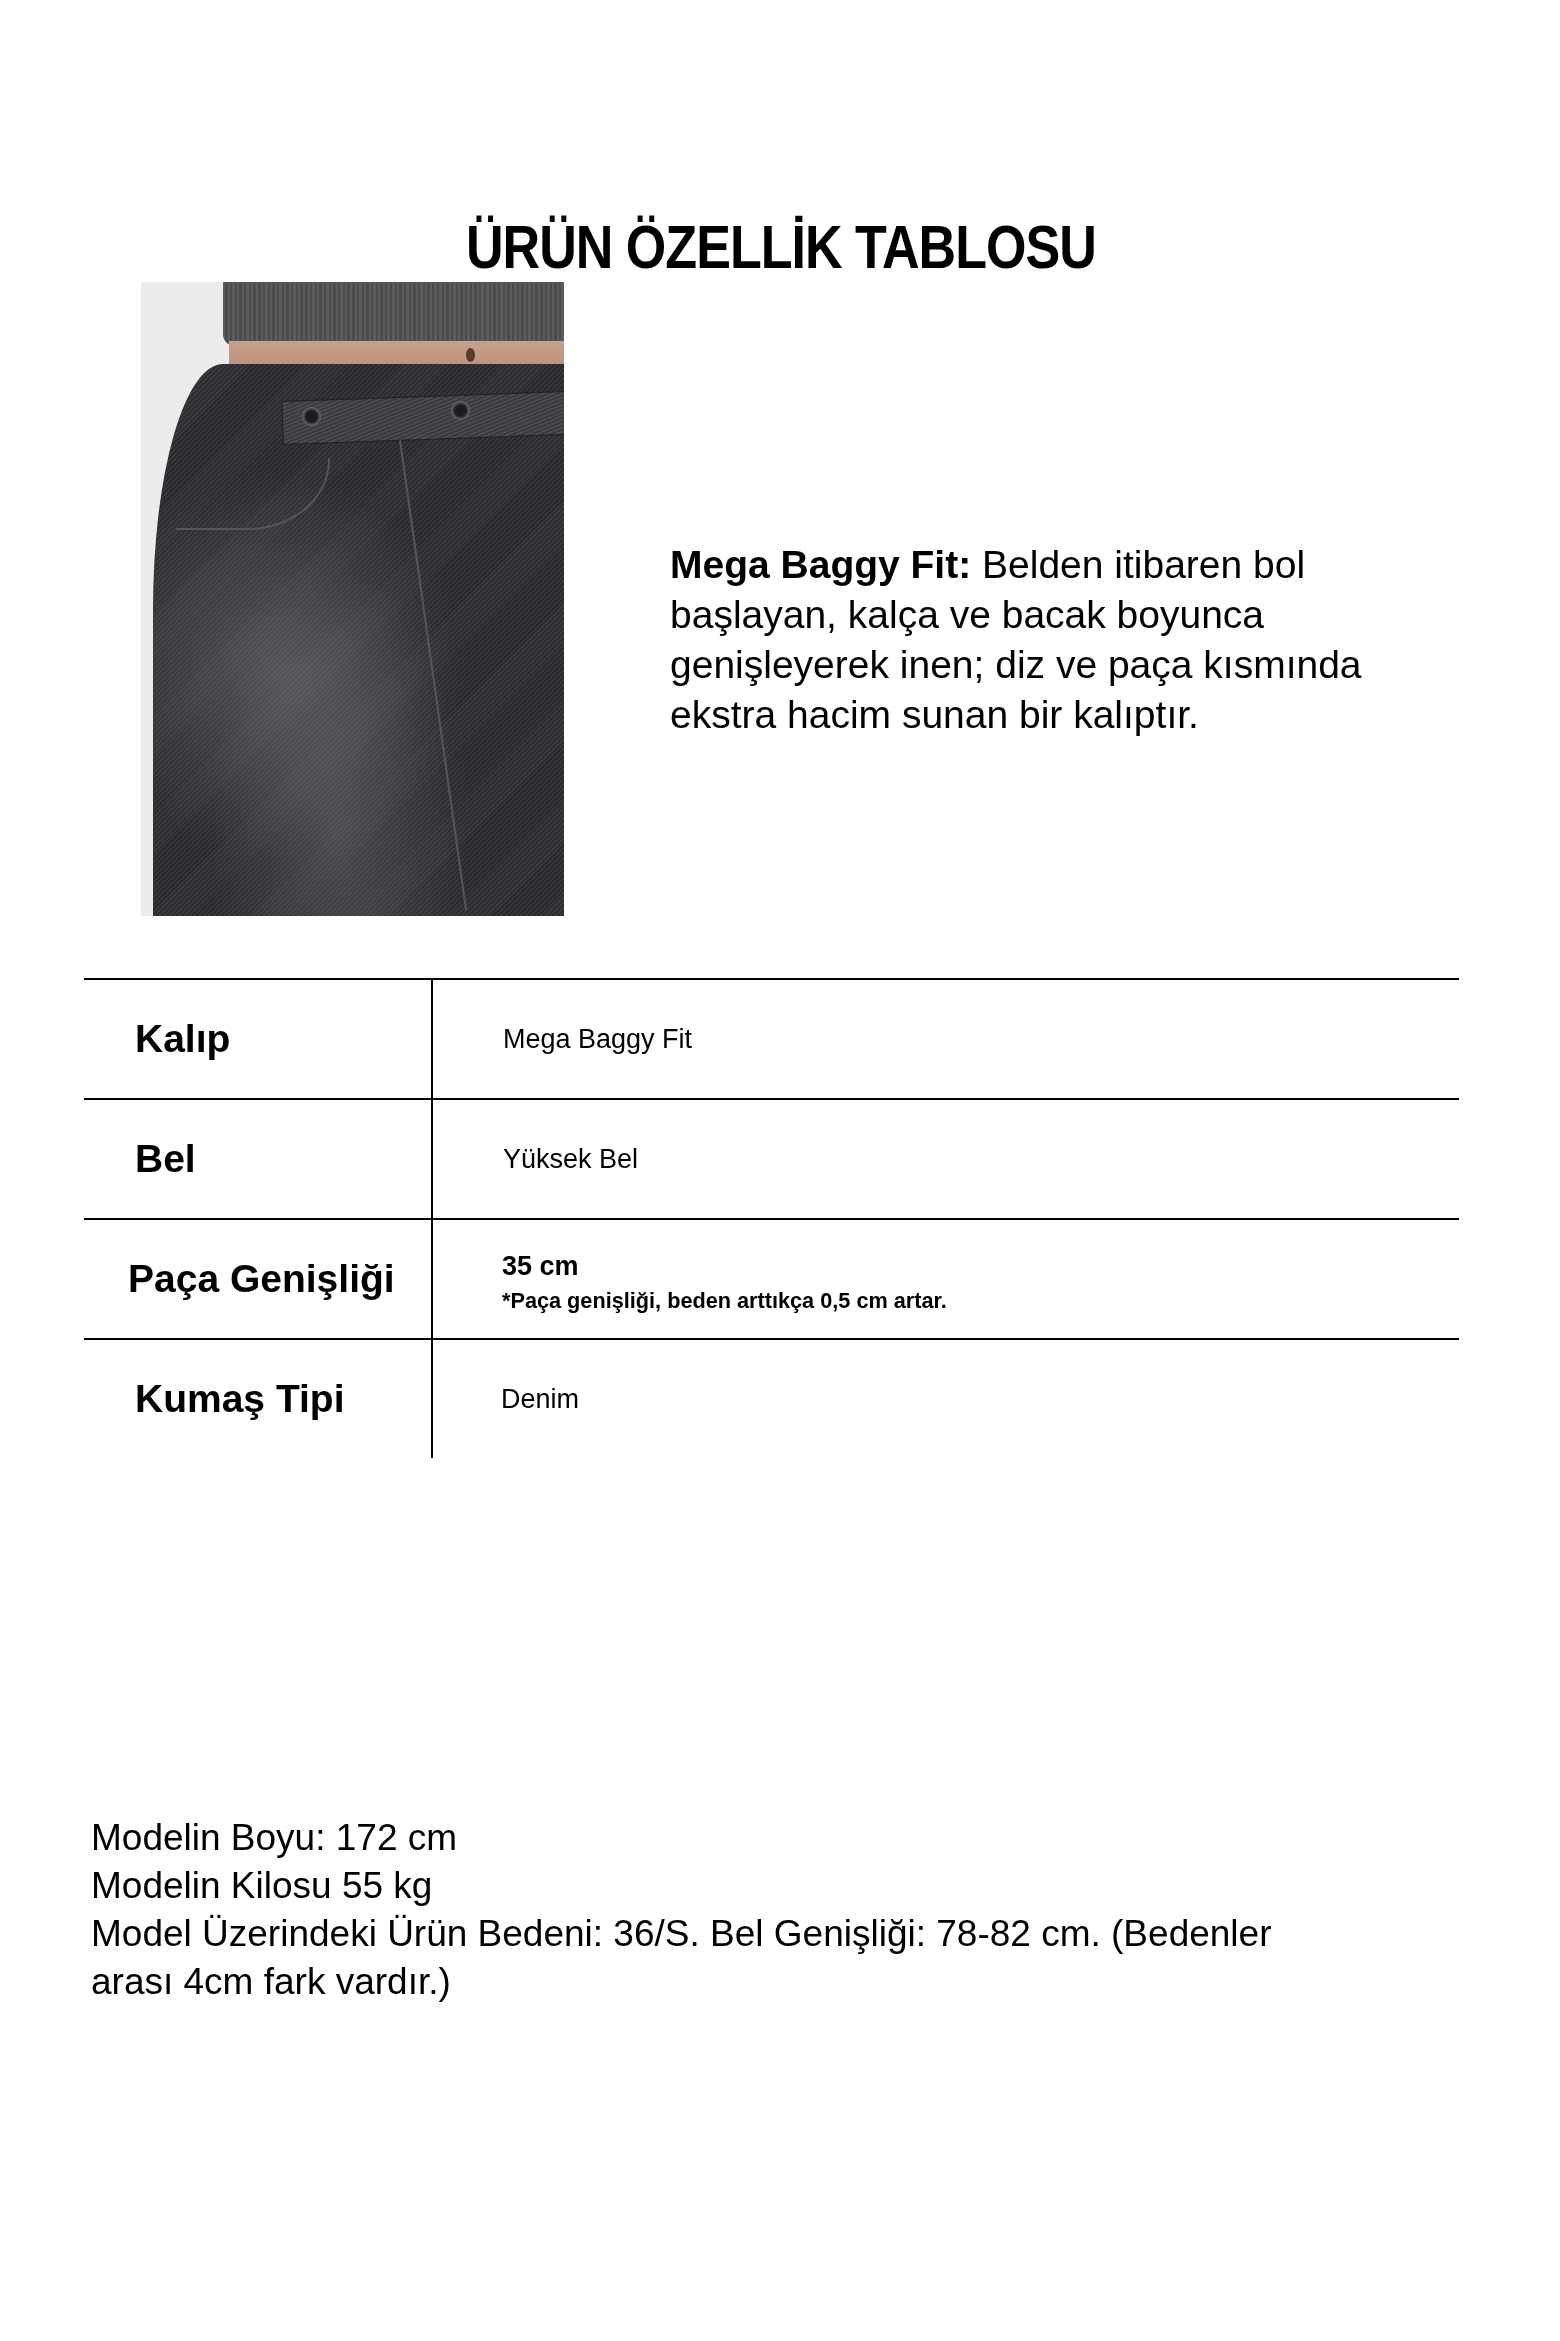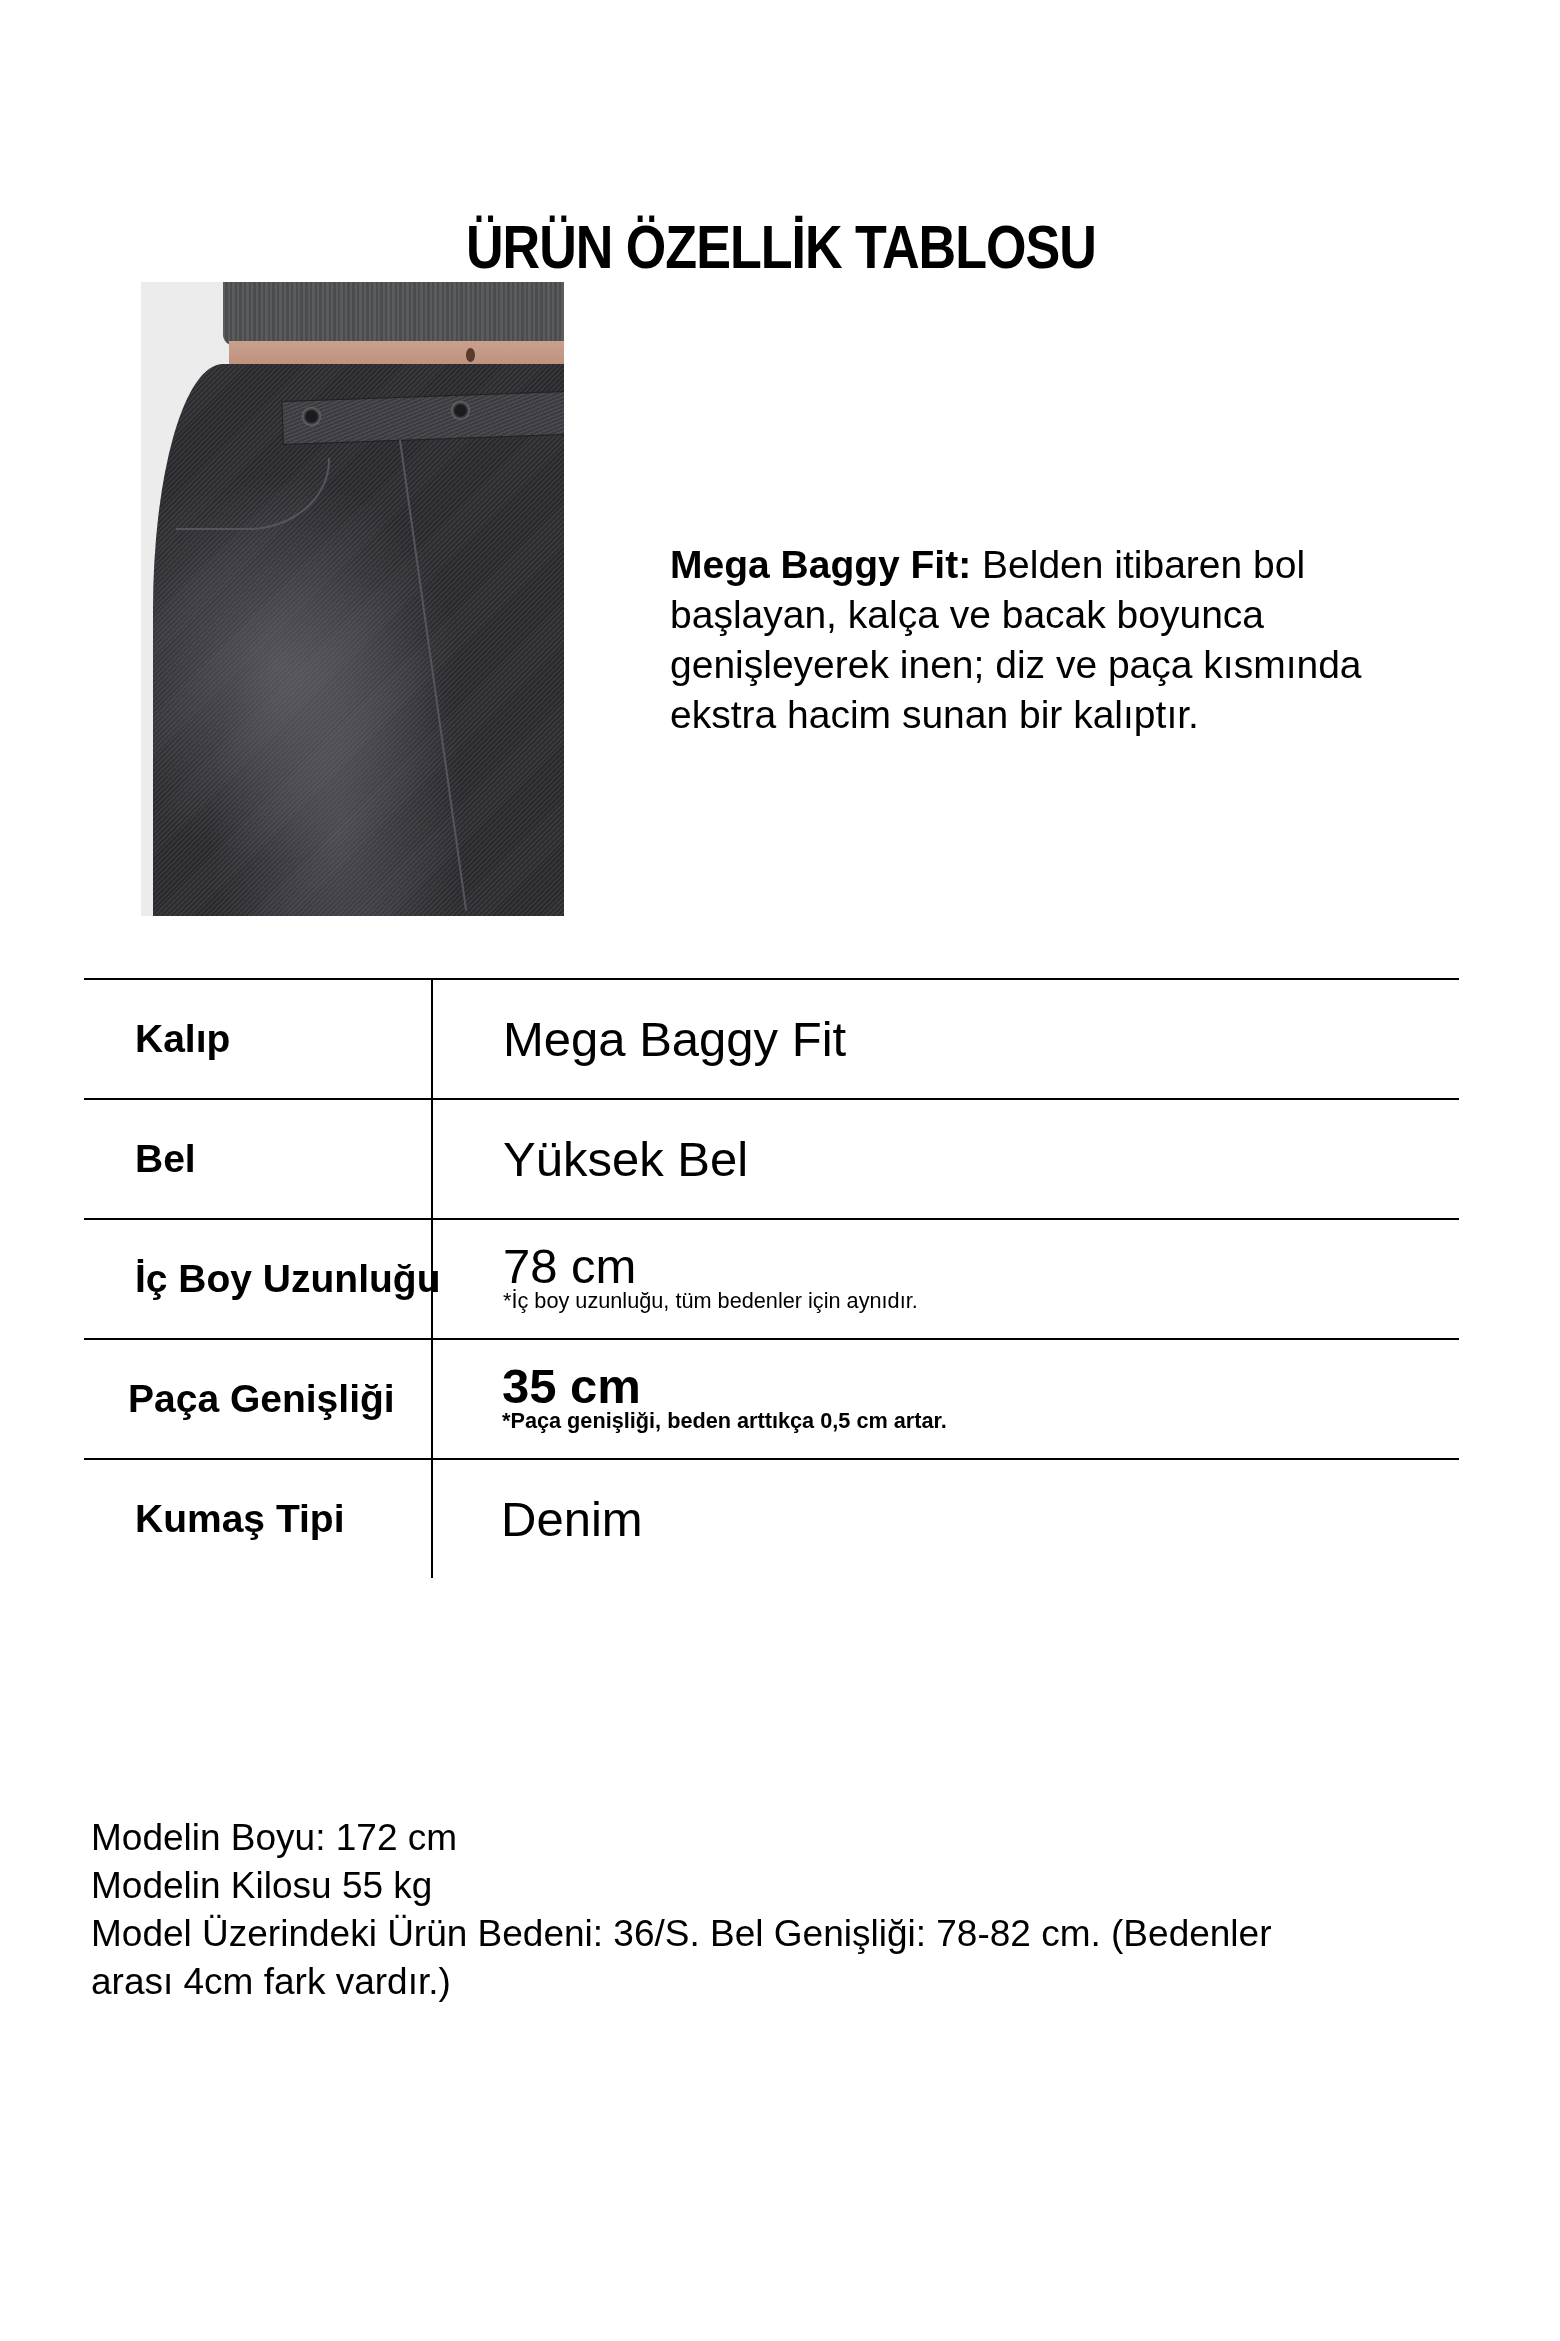--- a/index.html
+++ b/index.html
@@ -38,21 +38,21 @@
   .desc .line { display: block; white-space: nowrap; }
   .desc b { font-weight: 700; }
   .table { position: absolute; left: 84px; top: 978px; width: 1375px; }
   .row { position: relative; height: 118px; border-top: 2.9px solid #000; }
   .row.last { border-bottom: 2.9px solid #000; }
   .row .divider { position: absolute; left: 347px; top: 0; width: 1.8px; height: 118px; background: #000; }
   .row .label { position: absolute; left: 7px; top: 0; height: 118px; display: flex; align-items: center;
                 font-weight: 700; font-size: 39px; white-space: nowrap; margin-left: 44px; }
   .row .value { position: absolute; left: 419px; top: 0; height: 118px; display: flex; flex-direction: column;
                 justify-content: center; white-space: nowrap; }
-  .row .value .main { font-size: 49px; line-height: 44px; }
+  .row .value .main { font-size: 27px; line-height: 44px; }
   .row .value .note { font-size: 21.7px; line-height: 26px; }
   .footer { position: absolute; left: 91px; top: 1814px; width: 1405px;
             font-size: 37px; line-height: 48px; }
   .footer .line { display: block; white-space: nowrap; }
 </style>
 </head>
 <body>
 
 <h1 class="title"><span>ÜRÜN ÖZELLİK TABLOSU</span></h1>
 
@@ -84,28 +84,20 @@
       </div>
   </div>
   <div class="row">
     <div class="label">Bel</div>
     <div class="divider"></div>
     <div class="value">
         <span class="main">Yüksek Bel</span>
       </div>
   </div>
   <div class="row">
-    <div class="label">İç Boy Uzunluğu</div>
-    <div class="divider"></div>
-    <div class="value">
-      <span class="main">78 cm</span>
-      <span class="note">*İç boy uzunluğu, tüm bedenler için aynıdır.</span>
-    </div>
-  </div>
-  <div class="row">
     <div class="label" style="left:0;">Paça Genişliği</div>
     <div class="divider"></div>
     <div class="value" style="left:418px;font-weight:bold;">
       <span class="main">35 cm</span>
       <span class="note">*Paça genişliği, beden arttıkça 0,5 cm artar.</span>
     </div>
   </div>
   <div class="row">
     <div class="label">Kumaş Tipi</div>
     <div class="divider"></div>

